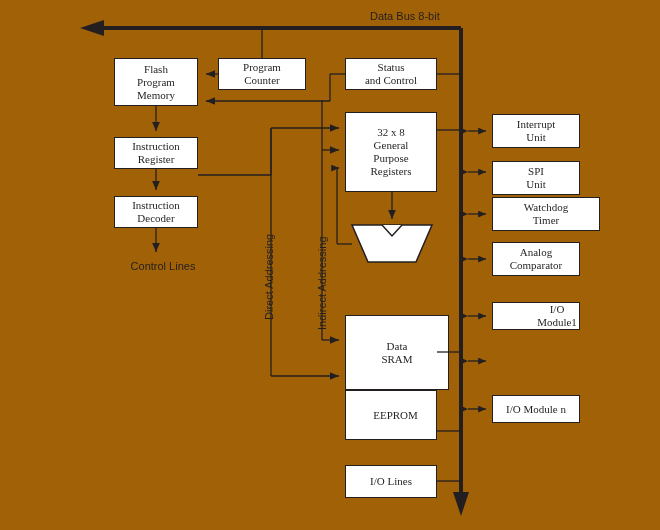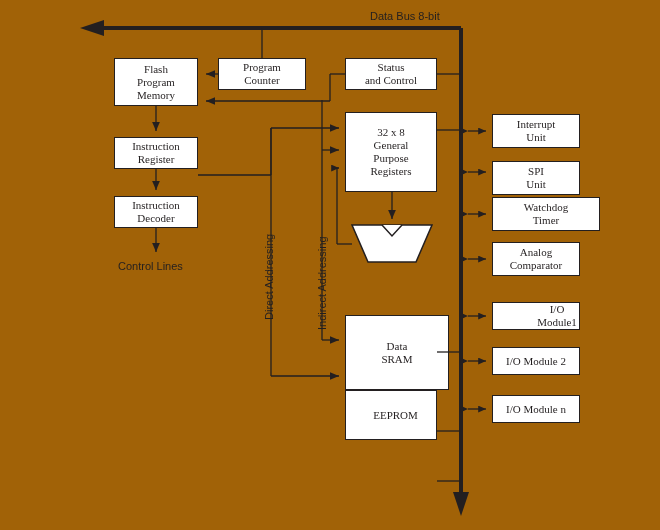--- a/index.html
+++ b/index.html
@@ -79,35 +79,35 @@
 Register</div>
   <div class="box" style="left:114px; top:196px; width:84px; height:32px;">Instruction
 Decoder</div>
   <div class="box" style="left:345px; top:112px; width:92px; height:80px;text-align:center;">32 x 8
 General
 Purpose
 Registers</div>
   <div class="box" style="left:345px; top:315px; width:104px; height:75px;">Data
 SRAM</div>
   <div class="box" style="left:345px; top:390px; width:92px; height:50px;padding-left:11px;">EEPROM</div>
+  <div class="box" style="left:345px; top:465px; width:92px; height:33px;">I/O Lines</div>
   <div class="box" style="left:492px; top:114px; width:88px; height:34px;">Interrupt
 Unit</div>
   <div class="box" style="left:492px; top:155px; width:88px; height:34px;margin-top:6px;">SPI
 Unit</div>
   <div class="box" style="left:492px; top:197px; width:108px; height:34px;">Watchdog
 Timer</div>
   <div class="box" style="left:492px; top:242px; width:88px; height:34px;">Analog
 Comparator</div>
   <div class="box" style="left:492px; top:302px; width:88px; height:28px;padding-left:44px;">I/O Module1</div>
-  <div class="box" style="left:492px; top:347px; width:88px; height:28px;">I/O Module 2</div>
   <div class="box" style="left:492px; top:395px; width:88px; height:28px;">I/O Module n</div>
 
   <div class="alu-text" style="left:378px; top:242px;">ALU</div>
 
-  <div class="label" style="left:118px; top:260px; width:90px; text-align:left;">Control Lines</div>
+  <div class="label" style="left:118px; top:260px; width:90px; text-align:center;">Control Lines</div>
   <div class="vlabel" style="left:263px; top:320px;">Direct Addressing</div>
   <div class="vlabel" style="left:316px; top:330px;">Indirect Addressing</div>
 
   <svg class="overlay" viewBox="0 0 660 530">
     <defs>
       <marker id="ar" markerWidth="8" markerHeight="8" refX="7" refY="3" orient="auto">
         <path d="M0,0 L7,3 L0,6 z" fill="#231f20"></path>
       </marker>
       <marker id="arS" markerWidth="7" markerHeight="7" refX="6" refY="2.6" orient="auto">
         <path d="M0,0 L6,2.6 L0,5.2 z" fill="#231f20"></path>

